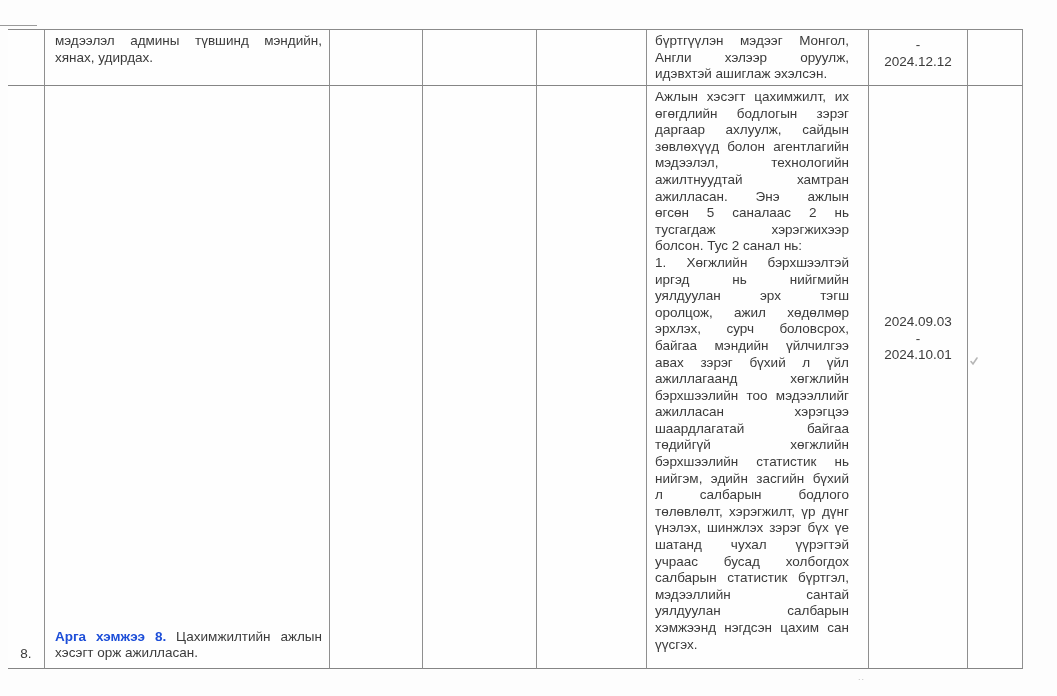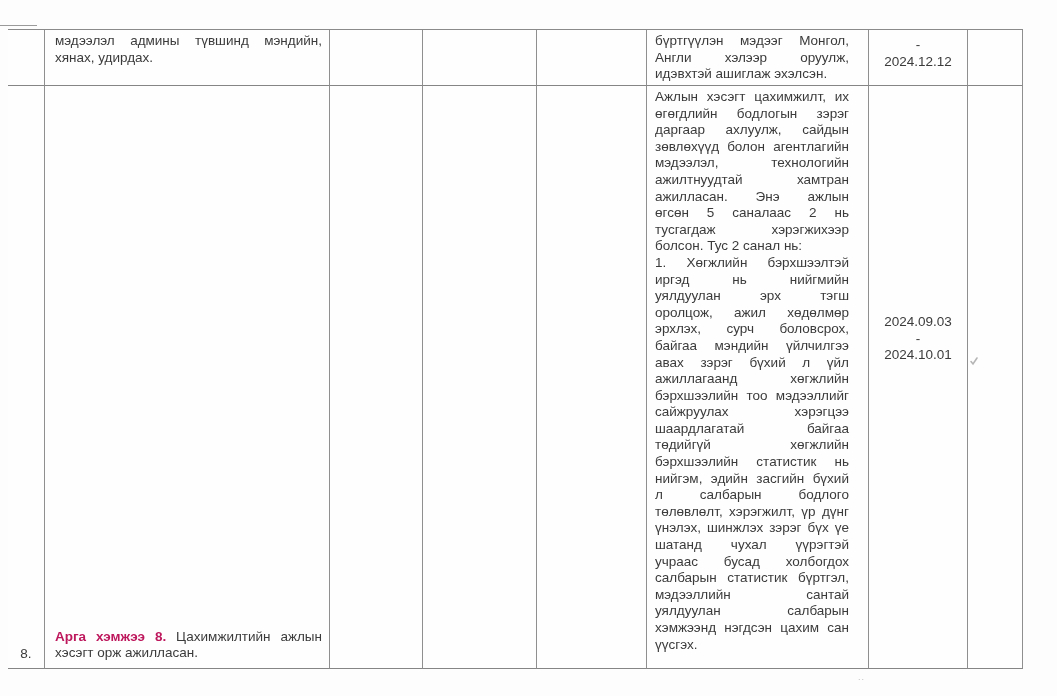--- a/index.html
+++ b/index.html
@@ -27,21 +27,21 @@
   .c-action{padding:3px 7px 0 10px;}
   .c-result{padding:3px 19px 0 8px;}
   .c-action-bottom{display:flex;flex-direction:column;justify-content:flex-end;padding:0 7px 6px 10px;}
   .c-num{display:flex;align-items:flex-end;justify-content:center;padding-bottom:5px;}
   .c-date{white-space:pre-line;text-align:center;}
   .c-date-top{padding-top:7px;}
   .c-date-mid{padding-top:228px;}
   .tline{width:100%;min-height:16.6px;}
   .just{display:flex;justify-content:space-between;}
   .just span{white-space:nowrap;}
-  .bold{font-weight:bold;color:#be185d;}
+  .bold{font-weight:bold;color:#1d4ed8;}
   
   .edge-step{position:absolute;left:0;top:25px;width:37px;height:1px;background:#9a9a9a;}
   .pen-mark{position:absolute;left:969px;top:356px;width:12px;height:12px;opacity:.65;}
   .ink-smudge{position:absolute;left:858px;top:672px;font-size:9px;color:#bdbdbd;letter-spacing:1px;}
 </style>
 </head>
 <body>
 
 <div class="doc-table">
 
@@ -176,21 +176,21 @@
       <div class="tline just">
         <span>ажиллагаанд</span>
         <span>хөгжлийн</span>
       </div>
       <div class="tline just">
         <span>бэрхшээлийн</span>
         <span>тоо</span>
         <span>мэдээллийг</span>
       </div>
       <div class="tline just">
-        <span>сайжруулах</span>
+        <span>ажилласан</span>
         <span>хэрэгцээ</span>
       </div>
       <div class="tline just">
         <span>шаардлагатай</span>
         <span>байгаа</span>
       </div>
       <div class="tline just">
         <span>төдийгүй</span>
         <span>хөгжлийн</span>
       </div>

